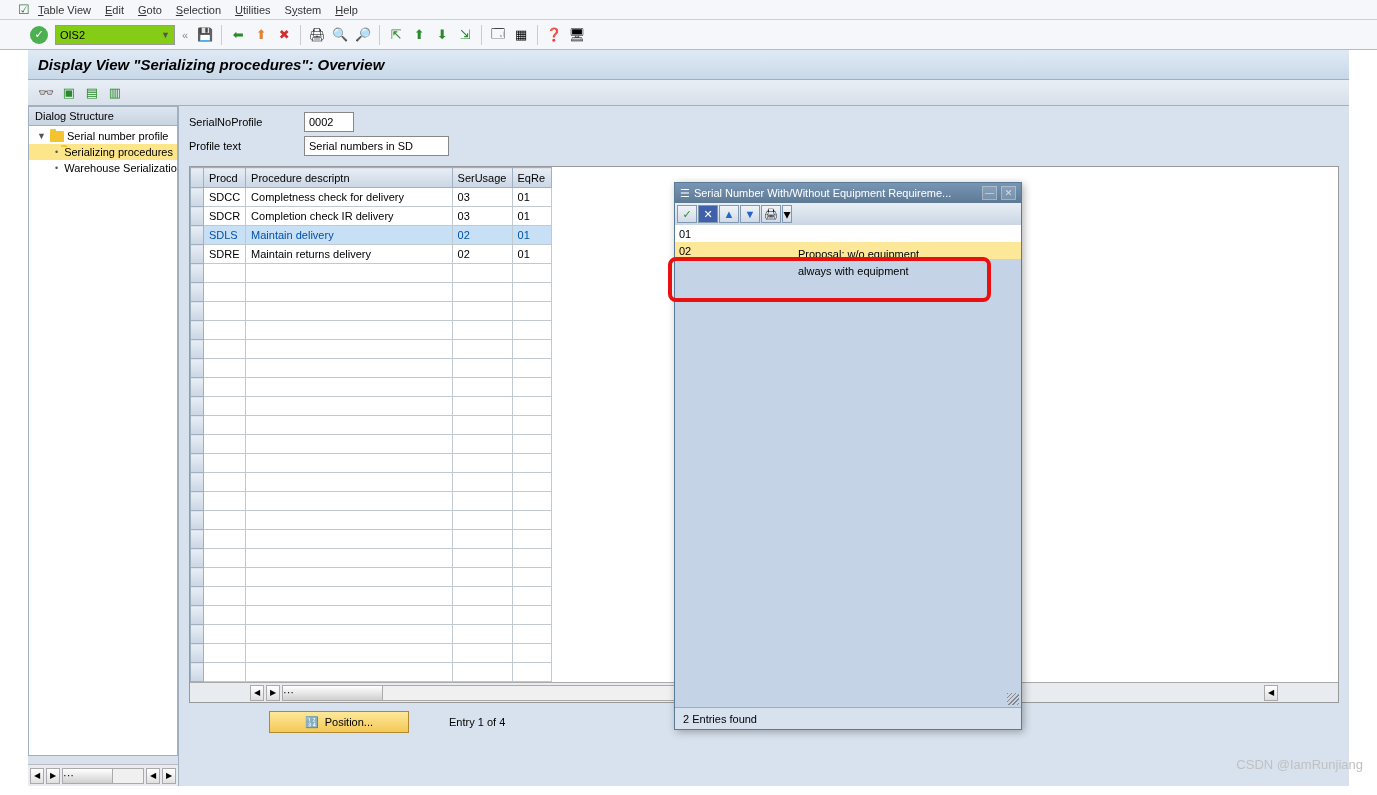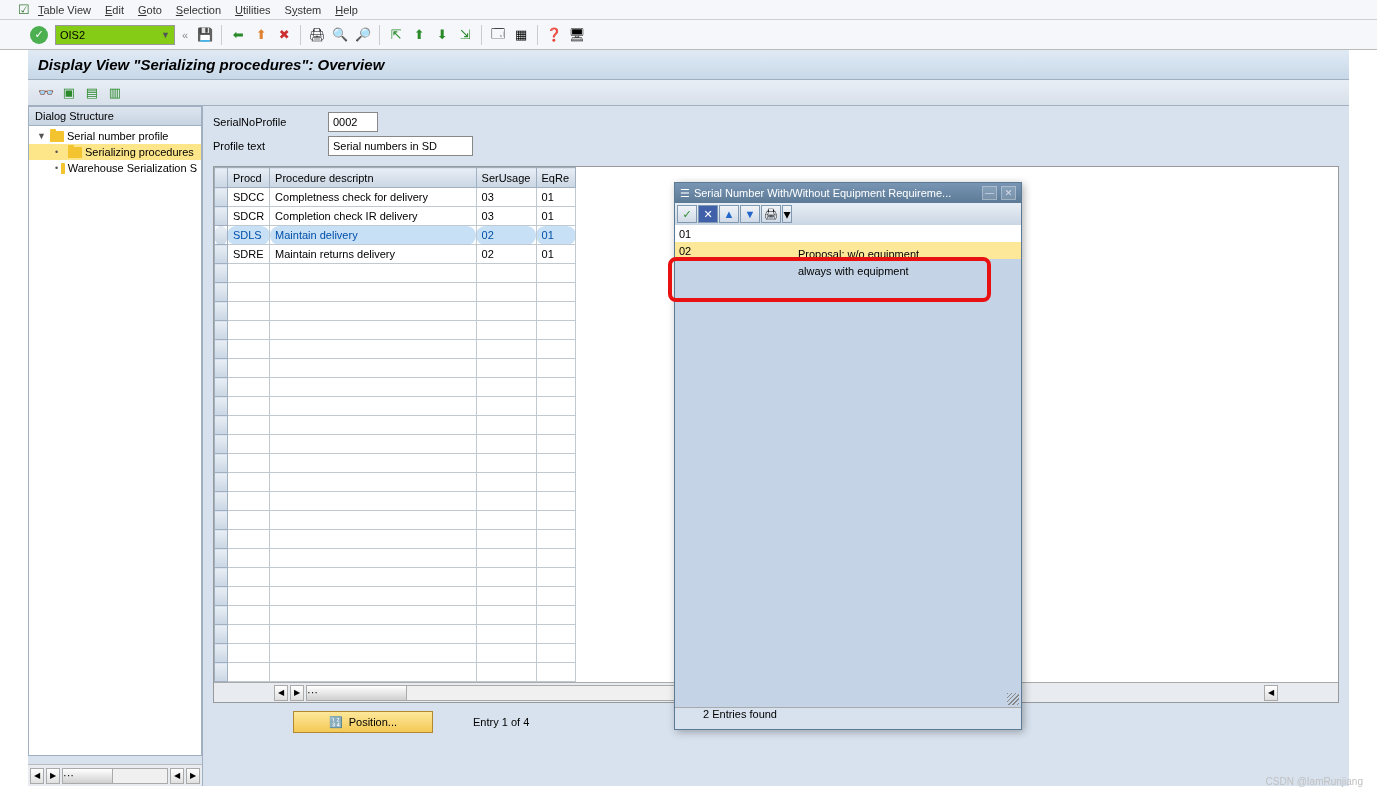--- a/index.html
+++ b/index.html
@@ -22,21 +22,21 @@
 
 .titlebar { height: 30px; background: linear-gradient(#e0eaf5, #c8d8e8); border-bottom: 1px solid #a0b0c0; display: flex; align-items: center; padding-left: 10px; font-size: 15px; font-weight: bold; font-style: italic; margin: 0 28px; }
 
 
 .apptoolbar { height: 26px; background: linear-gradient(#e8eef5, #d8e0ea); border-bottom: 1px solid #a0b0c0; display: flex; align-items: center; padding-left: 8px; gap: 3px; margin: 0 28px; }
 
 
 .main { display: flex; margin: 0 28px; height: 680px; background: #d8e2ee; }
 
 
-.sidebar { width: 175px; background: #d8e2ee; border-right: 1px solid #a0b0c0; display: flex; flex-direction: column; }
+.sidebar { width: 151px; background: #d8e2ee; border-right: 1px solid #a0b0c0; display: flex; flex-direction: column; }
 .sidebar-header { background: linear-gradient(#dde5ef, #c8d4e2); border: 1px solid #a0b0c0; padding: 3px 6px; font-size: 11px; }
 .tree { background: #fff; flex: 1; border: 1px solid #a0b0c0; border-top: none; padding: 2px 0; margin-bottom: 8px; }
 .tree-item { padding: 2px 4px; display: flex; align-items: center; gap: 3px; cursor: pointer; white-space: nowrap; overflow: hidden; }
 .tree-item.selected { background: #fde68a; }
 .tree-toggle { font-size: 9px; color: #555; width: 10px; }
 .folder-icon { width: 14px; height: 11px; background: #f4c430; border-radius: 1px 1px 0 0; display: inline-block; position: relative; }
 .folder-icon.open::before { content: ''; position: absolute; top: -2px; left: 0; width: 6px; height: 2px; background: #f4c430; border-radius: 1px 1px 0 0; }
 .tree-lvl1 { padding-left: 8px; }
 .tree-lvl2 { padding-left: 26px; }
 .sidebar-nav { height: 22px; background: #e8ecf0; border-top: 1px solid #bbb; display: flex; align-items: center; padding: 0 2px; gap: 2px; }
@@ -51,21 +51,21 @@
 .form-input { border: 1px solid #888; background: #fff; padding: 2px 4px; height: 20px; }
 .input-sm { width: 50px; }
 .input-md { width: 145px; }
 
 
 .table-container { margin-top: 10px; border: 1px solid #999; background: #fff; position: relative; }
 .grid-table { border-collapse: collapse; width: 362px; }
 .grid-table th { background: linear-gradient(#e8eef5, #cad6e4); border: 1px solid #a0b0c0; padding: 3px 5px; text-align: left; font-weight: normal; height: 20px; }
 .grid-table td { border: 1px solid #c0c8d0; padding: 3px 5px; height: 19px; }
 .grid-table .rowsel { width: 14px; background: linear-gradient(#e8eef5, #cad6e4); border: 1px solid #a0b0c0; }
-.grid-table tr.selected td { background: #c8e0f5; color: #0050aa; border-radius: 9px; }
+.grid-table tr.selected td { background: #c8e0f5; color: #0050aa; }
 .grid-table tr.selected td:first-child { background: linear-gradient(#e8eef5, #cad6e4); }
 .col-procd { width: 40px; }
 .col-desc { width: 280px; }
 .col-ser { width: 60px; }
 .col-eq { width: 40px; }
 .table-scroll { height: 20px; background: #e8ecf0; border-top: 1px solid #aaa; display: flex; align-items: center; padding: 0 60px; gap: 2px; }
 
 
 .footer { display: flex; align-items: center; gap: 40px; padding: 8px 80px; }
 .pos-btn { width: 140px; height: 22px; background: linear-gradient(#fde89a, #f4c956); border: 1px solid #b08830; display: flex; align-items: center; justify-content: center; gap: 6px; cursor: pointer; }
@@ -80,24 +80,24 @@
 .popup-headers { display: flex; background: #fff; border-bottom: 1px solid #999; font-weight: bold; }
 .ph-col1 { width: 119px; padding: 2px 4px; border-right: 1px solid #ccc; }
 .ph-col2 { flex: 1; padding: 2px 4px; }
 .popup-body { flex: 1; background: #c4d4e6; position: relative; }
 .popup-row { display: flex; height: 17px; align-items: center; }
 .popup-row.r1 { background: #fff; }
 .popup-row.r2 { background: #fde89a; }
 .pr-col1 { width: 119px; padding: 0 4px; }
 .pr-col2 { flex: 1; padding: 0 4px; margin-top: 40px; }
 .red-highlight { position: absolute; left: -7px; top: 74px; width: 323px; height: 45px; border: 4px solid #e81010; border-radius: 8px; pointer-events: none; }
-.popup-footer { height: 22px; background: #d8e2ee; border-top: 1px solid #aaa; display: flex; padding: 0 28px; }
+.popup-footer { height: 22px; background: #d8e2ee; border-top: 1px solid #aaa; display: flex; align-items: center; padding: 0 8px; }
 .popup-resize { position: absolute; right: 2px; bottom: 2px; width: 12px; height: 12px; background: repeating-linear-gradient(135deg, #888 0, #888 1px, transparent 1px, transparent 3px); }
 
-.watermark { position: absolute; right: 14px; bottom: 8px; color: #c0c0c0; font-size: 10px; }
+.watermark { position: absolute; right: 14px; bottom: 23px; color: #c0c0c0; font-size: 13px; }
 </style>
 </head>
 <body>
 
 <span class="menu-icon">☑</span>
 <div class="menubar">
   <span><u>T</u>able View</span>
   <span><u>E</u>dit</span>
   <span><u>G</u>oto</span>
   <span><u>S</u>election</span>

